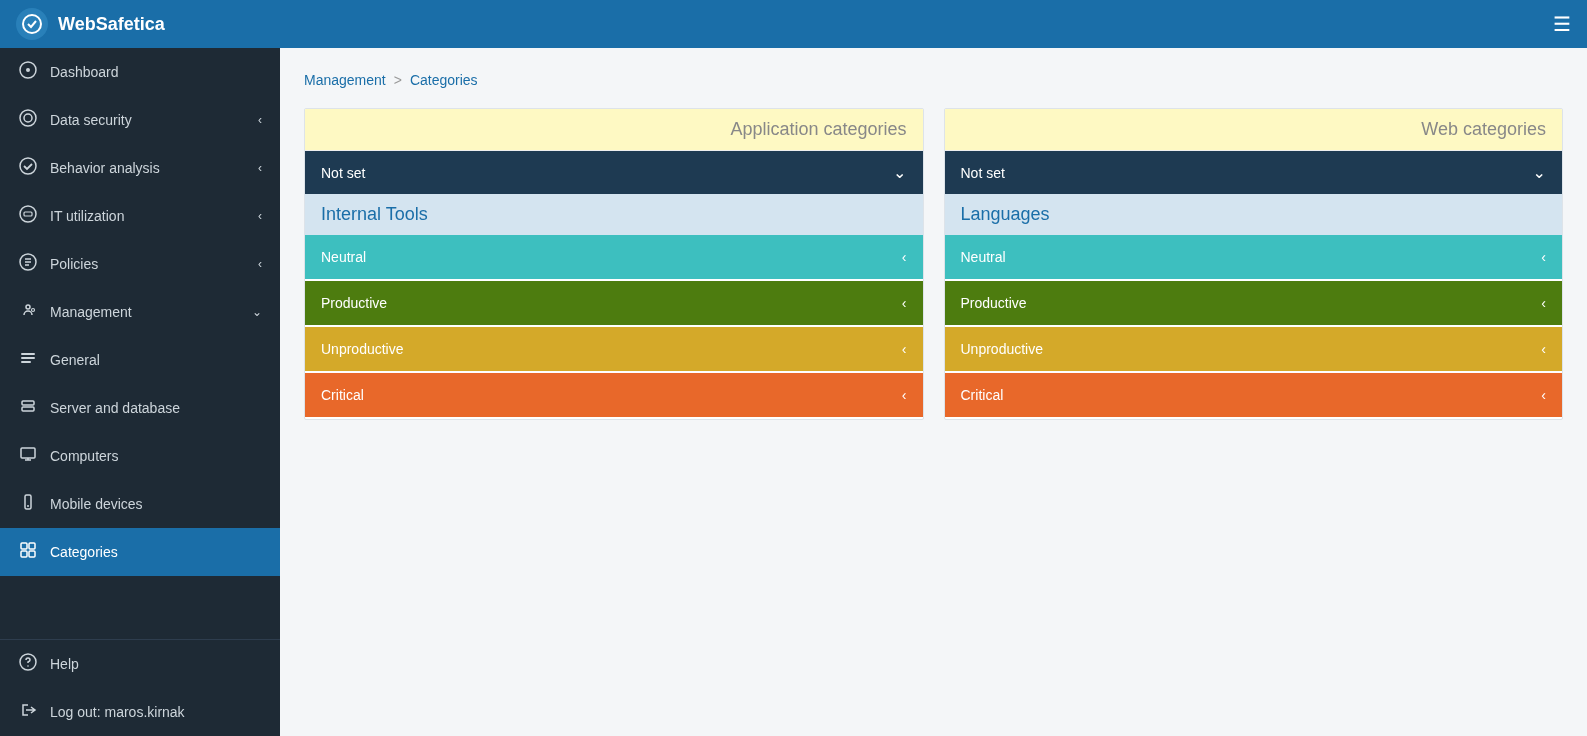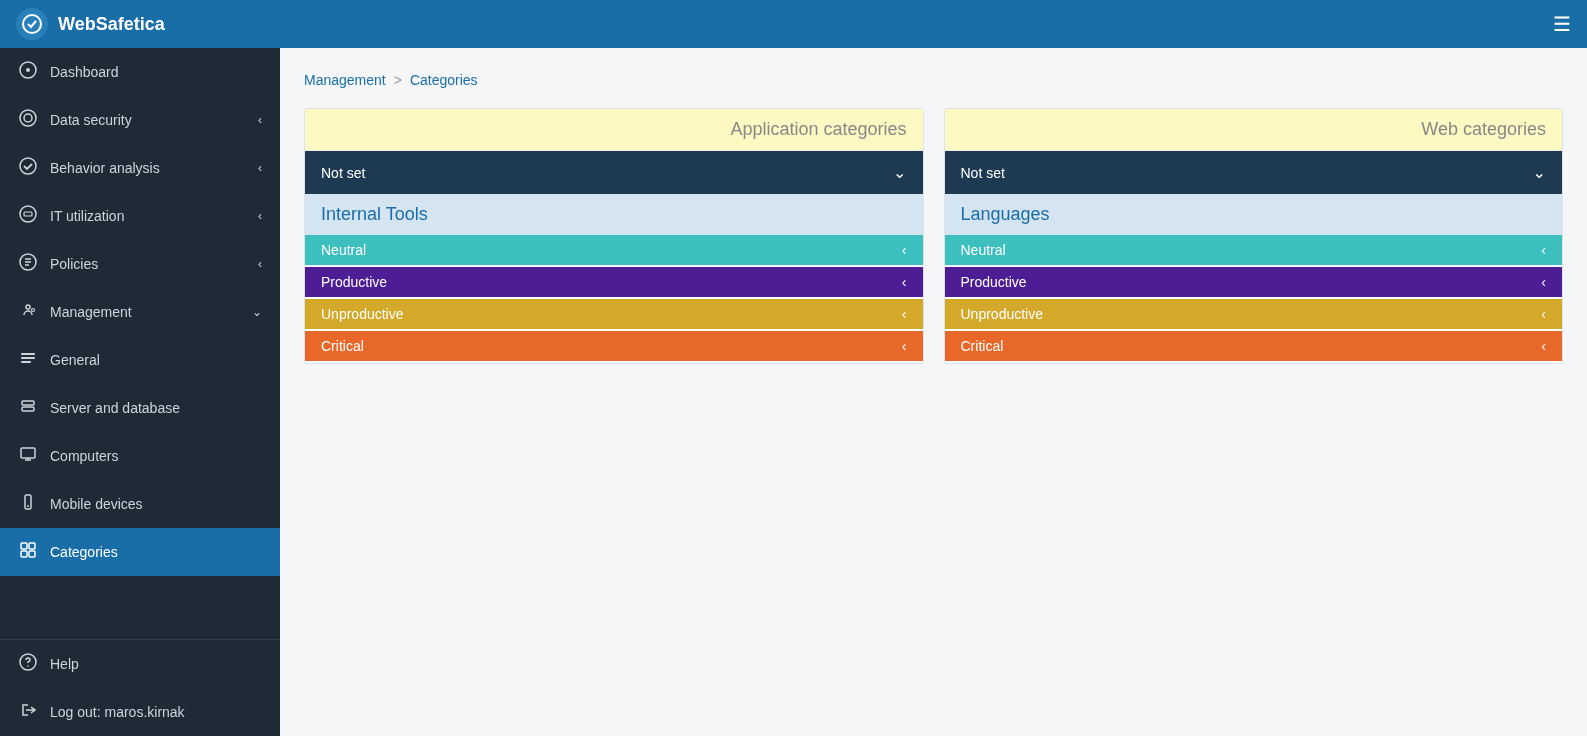--- a/index.html
+++ b/index.html
@@ -131,29 +131,29 @@
       color: #1a6ea8;
       padding: 10px 16px;
       font-size: 18px;
     }
 
     
     .cat-row {
       display: flex;
       align-items: center;
       justify-content: space-between;
-      padding: 7px 16px;
+      padding: 14px 16px;
       font-size: 14px;
       color: white;
       cursor: pointer;
       margin-bottom: 2px;
     }
     .cat-row .chevron { font-size: 14px; }
     .cat-neutral { background: #3dbfbf; }
-    .cat-productive { background: #4c1d95; }
+    .cat-productive { background: #4d7c0f; }
     .cat-unproductive { background: #d4a929; }
     .cat-critical { background: #e8682a; }
   </style>
 </head>
 <body>
 
 <div class="topbar">
   <div class="topbar-logo">
     <div class="topbar-logo-icon">
       <svg width="20" height="20" viewBox="0 0 20 20">

